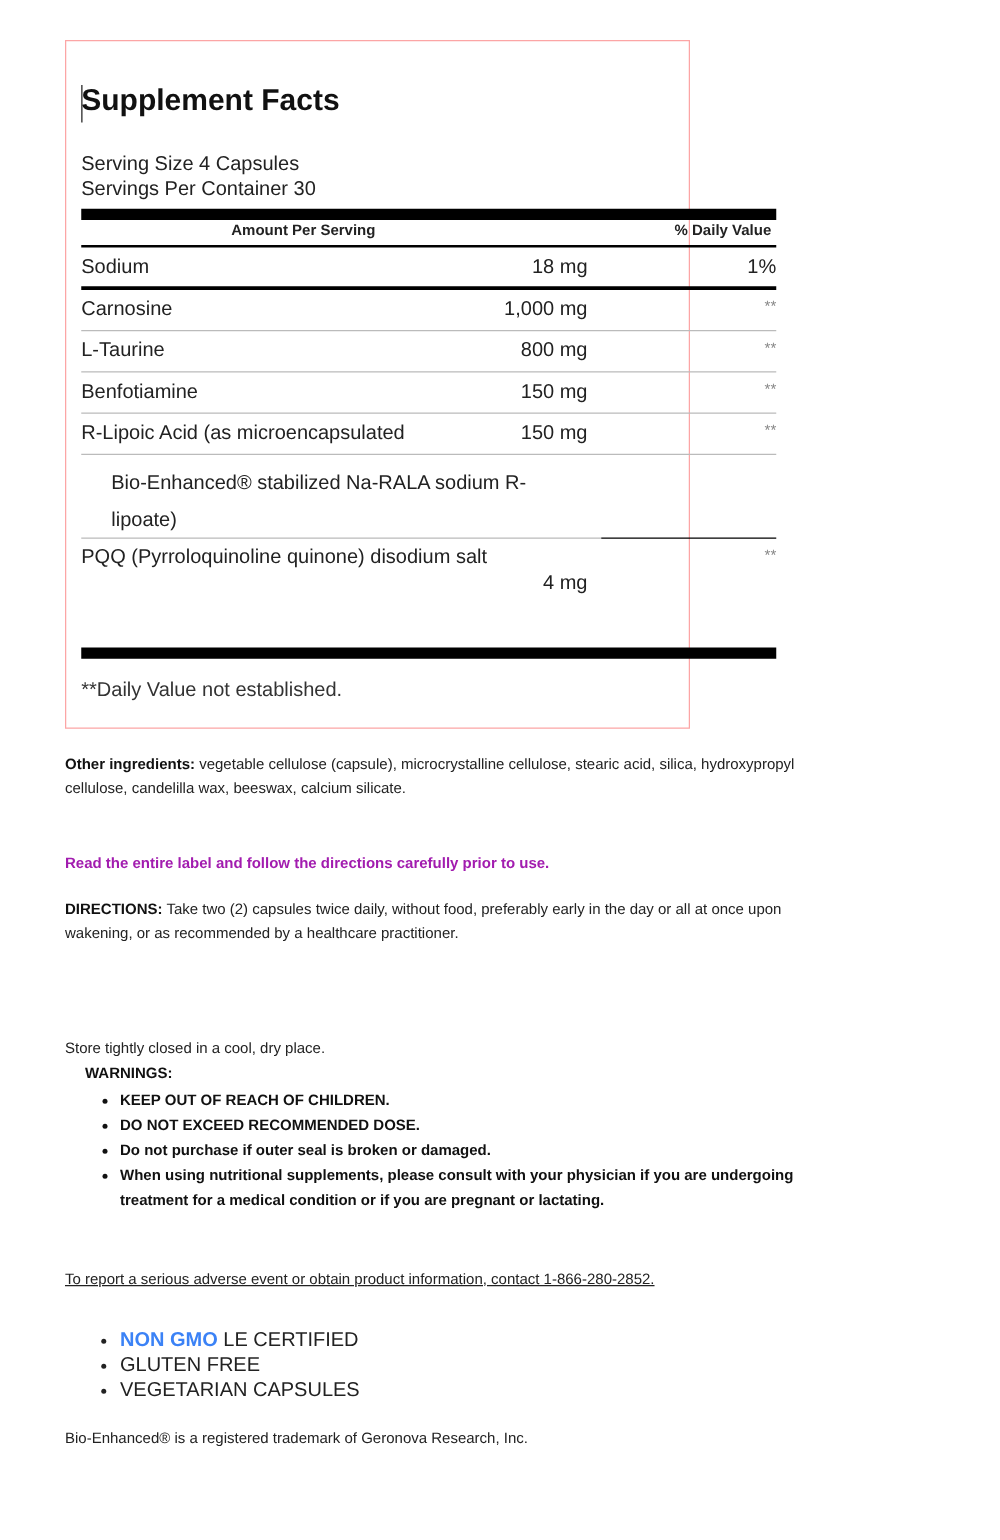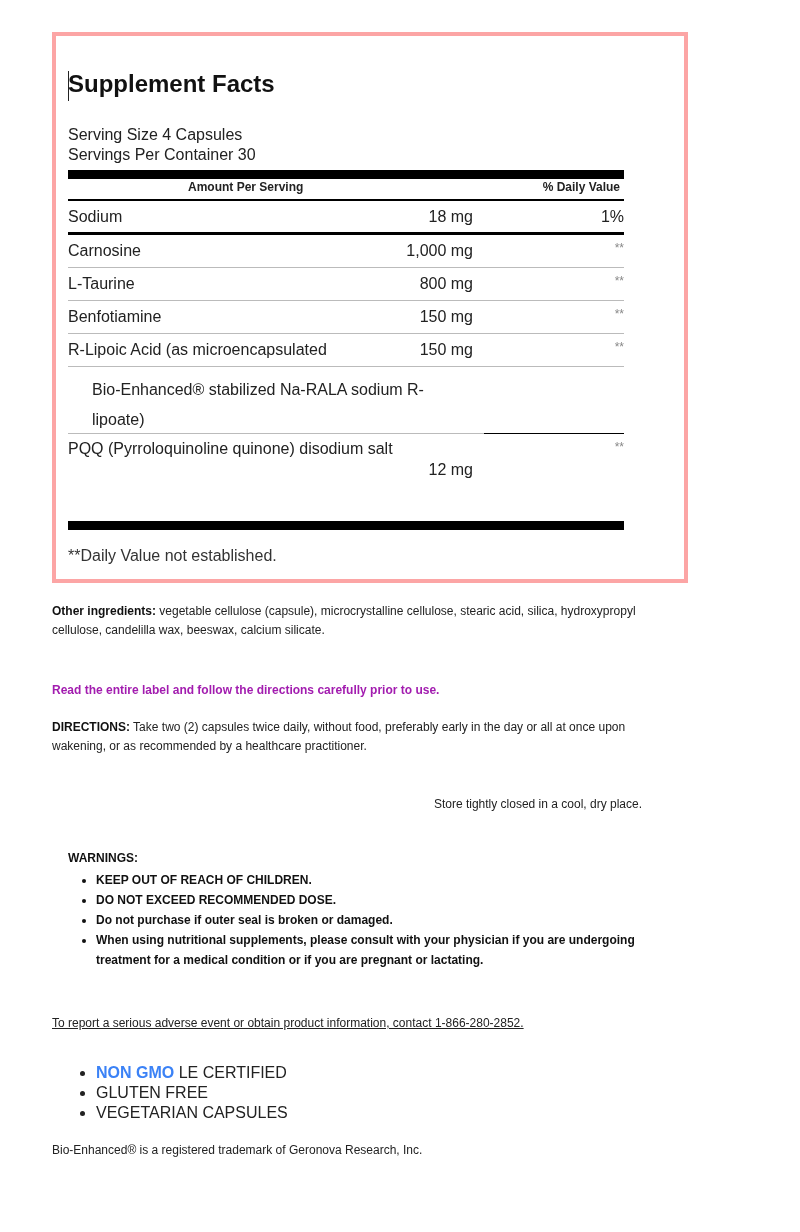--- a/index.html
+++ b/index.html
@@ -13,23 +13,23 @@
       position: relative;
       font-family: "Liberation Sans", sans-serif;
       color: #222222;
       font-size: 16px;
       overflow: hidden;
     }
     .facts-box {
       position: absolute;
       left: 52px;
       top: 32px;
-      width: 636px;
+      width: 500px;
       height: 551px;
-      border: 4px solid #fca5a5;
+      border: 1px solid #fca5a5;
       box-sizing: border-box;
     }
     .facts-title {
       position: absolute;
       left: 12px;
       top: 34px;
       font-size: 24px;
       font-weight: bold;
       color: #111111;
       margin: 0;
@@ -168,21 +168,21 @@
       left: 52px;
       width: 590px;
       font-size: 12px;
       line-height: 19px;
       color: #222222;
     }
     .body-text b { color: #111111; }
     .p-other { top: 602px; }
     .p-read { top: 681px; font-weight: bold; color: #a21caf; }
     .p-directions { top: 718px; }
-    .p-store { top: 795px; text-align: right; }
+    .p-store { top: 829px; }
     .p-warnings { top: 833px; font-weight: bold; color: #111111; }
     .warn-list {
       position: absolute;
       left: 52px;
       top: 870px;
       width: 590px;
       margin: 0;
       padding-left: 44px;
       font-weight: bold;
       font-size: 12px;
@@ -250,21 +250,21 @@
     </div>
     <div class="row sub">
       <span class="name">Bio-Enhanced® stabilized Na-RALA sodium R-lipoate)</span>
     </div>
     <div class="sub-sep">
       <div class="gray"></div>
       <div class="black"></div>
     </div>
     <div class="row pqq">
       <span class="name">PQQ (Pyrroloquinoline quinone) disodium salt</span>
-      <span class="amount">12 mg</span>
+      <span class="amount">4 mg</span>
       <span class="dv stars">**</span>
     </div>
   </div>
 
   <div class="thick-bar bar-bottom"></div>
   <div class="footnote">**Daily Value not established.</div>
 </div>
 
 <p class="body-text p-other" style="margin:0;">
   <b>Other ingredients:</b><span> vegetable cellulose (capsule), microcrystalline cellulose, stearic acid, silica, hydroxypropyl cellulose, candelilla wax, beeswax, calcium silicate.</span>

